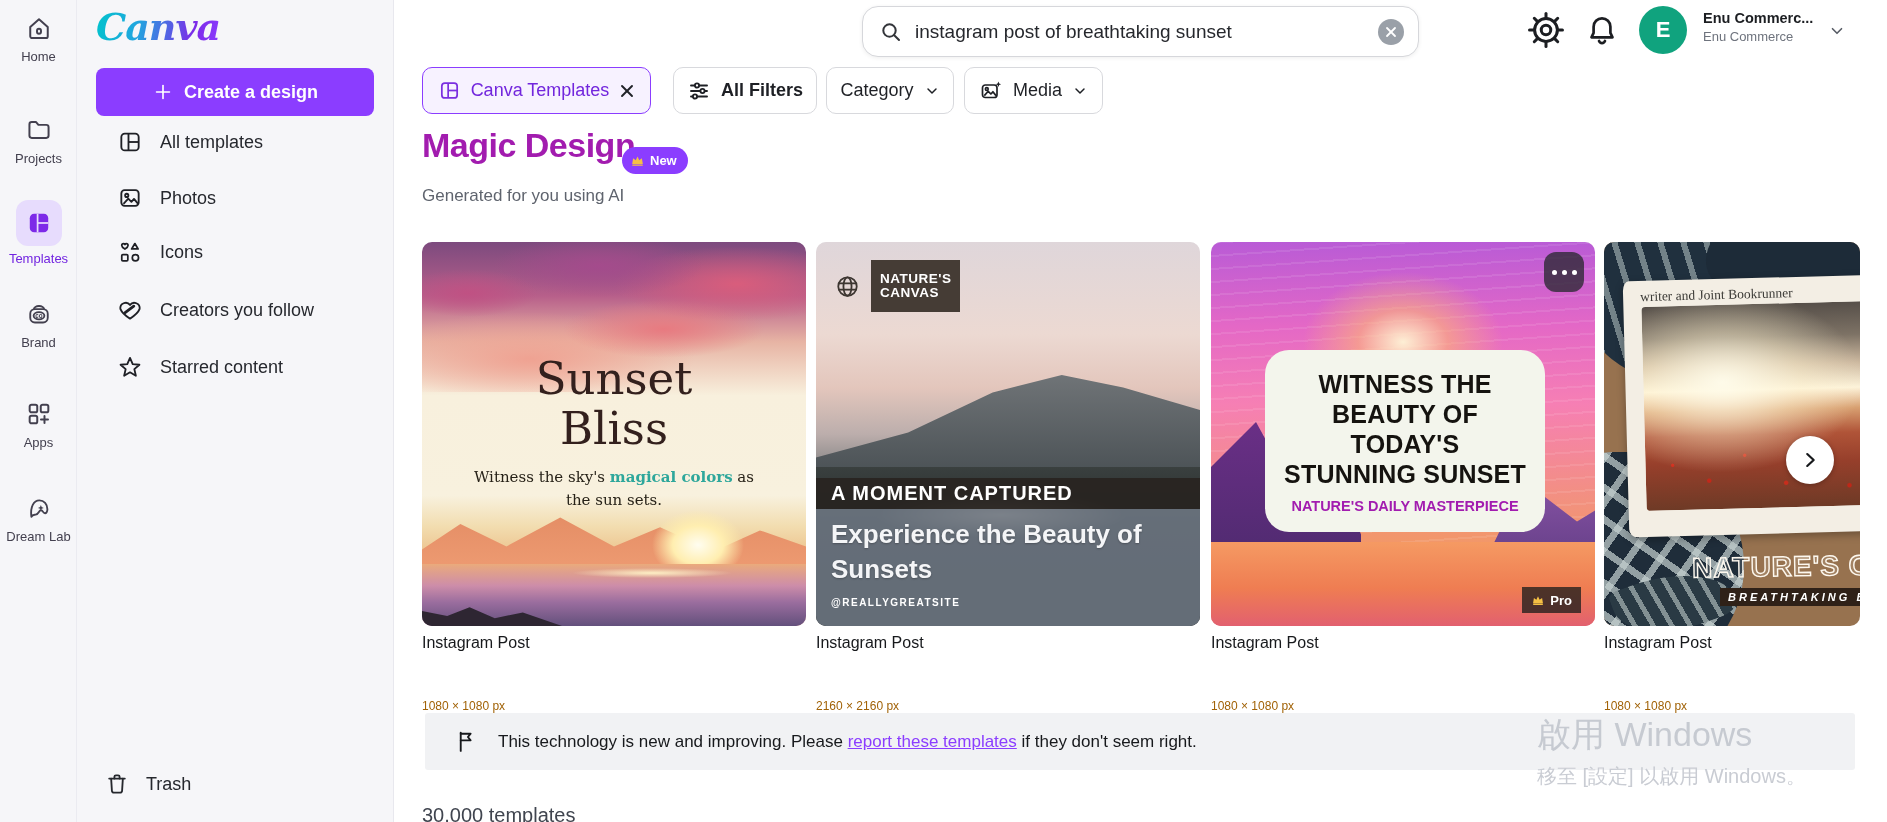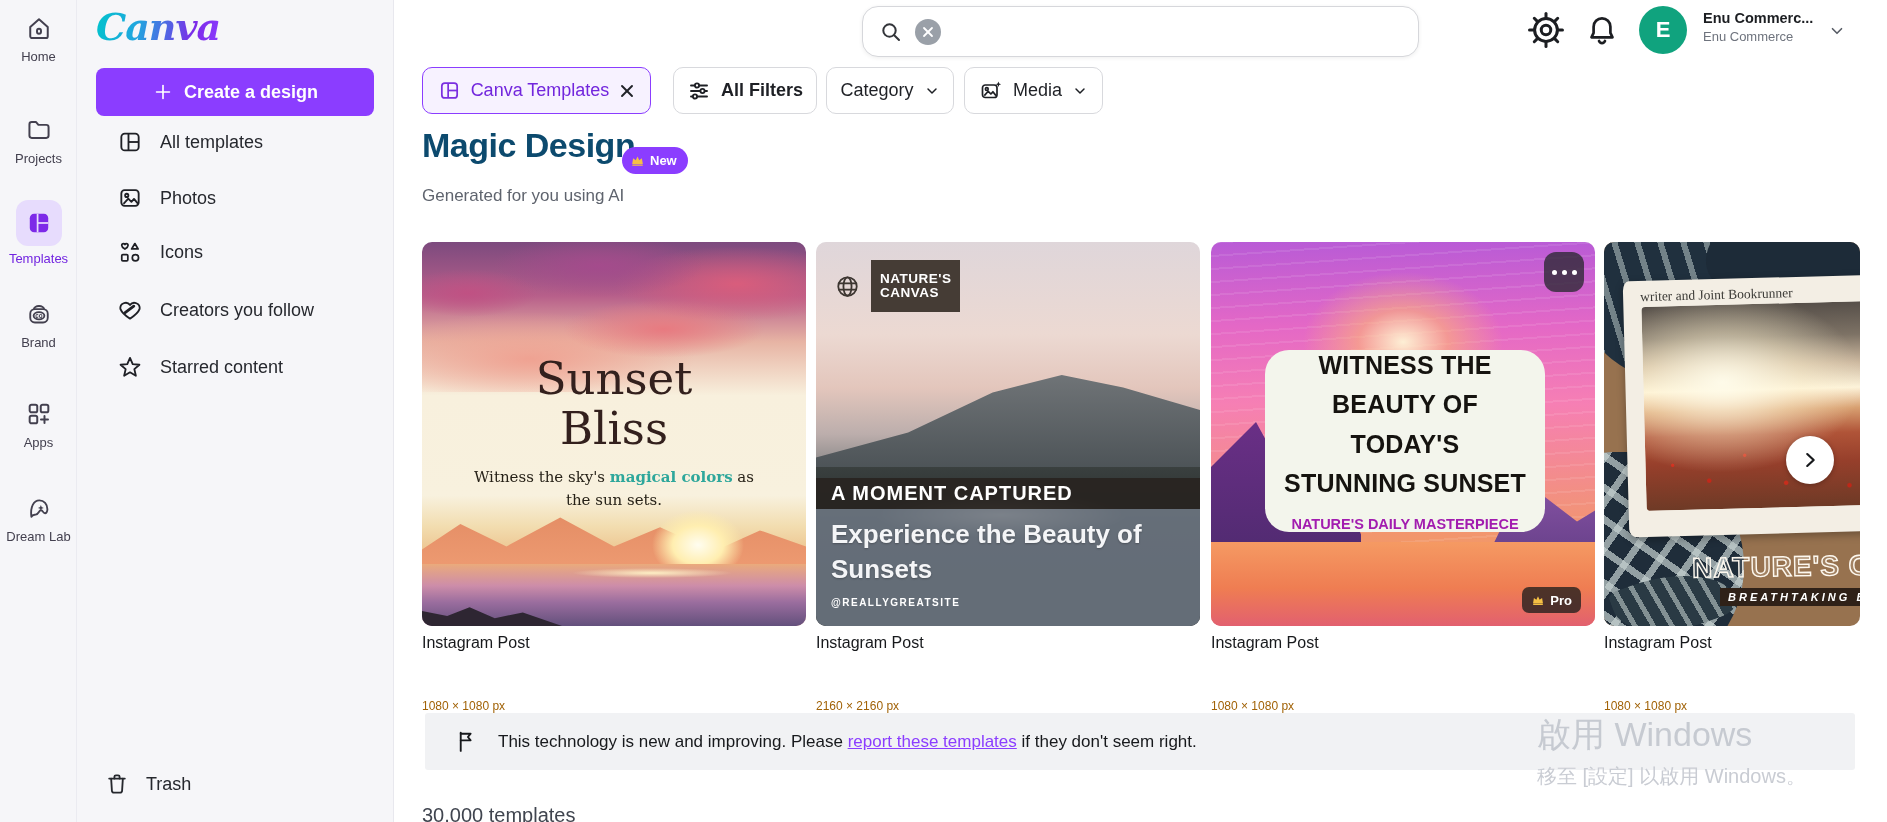--- a/index.html
+++ b/index.html
@@ -40,21 +40,21 @@
   .acct .co { font-size:13px; color:#6e737d; margin-top:3px; white-space:nowrap; }
   .acct-chev { position:absolute; left:1828px; top:22px; color:#585d66; cursor:pointer; z-index:6; }
 
   
   .chip { position:absolute; top:67px; height:47px; border-radius:10px; background:#fff; border:1px solid #d8d9dd; display:flex; align-items:center; justify-content:center; gap:10px; cursor:pointer; z-index:4; }
   .chip .clbl { font-size:18px; color:#1e2025; }
   .chip.sel { background:#f7f2ff; border:1.6px solid #8b3dff; }
   .chip.sel .clbl { color:#7226dd; }
 
   
-  .page-title { position:absolute; left:422px; top:126px; font-size:34px; font-weight:800; letter-spacing:-0.5px; color:#0c4a6e; }
+  .page-title { position:absolute; left:422px; top:126px; font-size:34px; font-weight:800; letter-spacing:-0.5px; color:#a21caf; }
   .new-badge { position:absolute; left:622px; top:147px; height:27px; padding:0 11px 0 8px; background:#8b3dff; border-radius:14px; display:flex; align-items:center; gap:5px; color:#fff; font-size:13px; font-weight:700; }
   .subtitle { position:absolute; left:422px; top:186px; font-size:17px; color:#5f646e; }
 
   
   .card { position:absolute; top:242px; height:384px; border-radius:10px; overflow:hidden; cursor:pointer; box-shadow:inset 0 0 0 1px rgba(0,0,0,.05); }
   .cap-title { position:absolute; top:634px; font-size:16px; color:#17191c; }
   .cap-size { position:absolute; top:699px; font-size:12px; color:#a16207; }
   .abs { position:absolute; }
 
   
@@ -90,26 +90,26 @@
   .c2-line { color:#f4f5f7; font-size:26px; font-weight:600; line-height:1.35; text-shadow:0 1px 2px rgba(0,0,0,.25); }
   .c2-handle { margin-top:10px; color:#fff; font-size:10px; font-weight:700; letter-spacing:1.5px; }
 
   
   .c3-sky { inset:0; background:linear-gradient(180deg,#b95bd6 0%,#e468c6 22%,#f67fb4 42%,#f2917e 68%,#f29b5e 84%,#df6470 100%); }
   .c3-glow { left:92px; top:30px; width:200px; height:140px; background:radial-gradient(closest-side,rgba(255,246,214,.95) 0%,rgba(255,190,110,.55) 45%,rgba(255,190,110,0) 100%); }
   .c3-streaks { inset:0; background:repeating-linear-gradient(176deg,rgba(255,255,255,.16) 0 2px,rgba(255,255,255,0) 2px 13px); opacity:.6; }
   .c3-mtnL { left:0; top:180px; width:150px; height:150px; background:linear-gradient(180deg,#6a2f86,#4d2a6e); clip-path:polygon(0 100%,0 30%,30% 0,60% 55%,85% 35%,100% 75%,100% 100%); }
   .c3-mtnR { right:0; top:230px; width:120px; height:110px; background:linear-gradient(180deg,#8a55a8,#5d3a80); clip-path:polygon(0 100%,20% 55%,55% 20%,85% 45%,100% 35%,100% 100%); }
   .c3-sea { left:0; top:300px; width:100%; height:84px; background:linear-gradient(180deg,#f59a63 0%,#ef7d52 55%,#e2606f 100%); }
-  .c3-panel { left:54px; top:108px; width:280px; height:182px; background:#f3f5ec; border-radius:24px; display:flex; flex-direction:column; align-items:center; justify-content:space-between; text-align:center; padding:0 12px; }
+  .c3-panel { left:54px; top:108px; width:280px; height:182px; background:#f3f5ec; border-radius:24px; display:flex; flex-direction:column; align-items:center; justify-content:center; text-align:center; padding:0 12px; }
   .c3-line { font-size:25px; font-weight:800; letter-spacing:.2px; line-height:1.2; color:#15130f; }
   .c3-sub { margin-top:9px; font-size:14.5px; font-weight:800; color:#a21caf; }
   .c3-dots { position:absolute; right:11px; top:10px; width:40px; height:40px; border-radius:12px; background:rgba(42,40,50,.78); display:flex; align-items:center; justify-content:center; gap:5px; cursor:pointer; }
   .c3-dots i { width:5px; height:5px; border-radius:50%; background:#fff; }
-  .c3-pro { position:absolute; right:14px; bottom:13px; height:26px; padding:0 9px; border-radius:7px; background:rgba(36,32,30,.8); display:flex; align-items:center; gap:5px; color:#fff; font-size:13px; font-weight:700; }
+  .c3-pro { position:absolute; right:14px; bottom:13px; height:26px; padding:0 9px; border-radius:0; background:rgba(36,32,30,.8); display:flex; align-items:center; gap:5px; color:#fff; font-size:13px; font-weight:700; }
 
   
   .c4-inner { position:absolute; left:0; top:0; width:384px; height:384px; }
   .c4-bg { inset:0; background:#97724f; }
   .c4-blob1 { left:-30px; top:-40px; width:200px; height:180px; border-radius:50%; background:#20303e;
     background-image:repeating-linear-gradient(55deg,rgba(185,199,198,.55) 0 6px,rgba(185,199,198,0) 6px 22px); transform:rotate(18deg); }
   .c4-blob2 { left:100px; top:-60px; width:240px; height:120px; border-radius:50%; background:#1d2b38; transform:rotate(-12deg); }
   .c4-blob3 { left:-60px; top:210px; width:200px; height:220px; background:#1f2d3a; border-radius:40% 60% 55% 45%;
     background-image:repeating-linear-gradient(35deg,rgba(197,209,208,.7) 0 7px,rgba(197,209,208,0) 7px 26px),repeating-linear-gradient(-55deg,rgba(197,209,208,.7) 0 7px,rgba(197,209,208,0) 7px 26px); }
   .c4-leaf { left:10px; top:330px; width:120px; height:60px; background:#2a3a44; border-radius:10% 90% 20% 80%; transform:rotate(-20deg);
@@ -280,20 +280,21 @@
   </div>
 </aside>
 
 <div class="searchbar">
   <span class="sq">
     <svg width="24" height="24" viewBox="0 0 24 24" fill="none" stroke="currentColor" stroke-width="2" stroke-linecap="round">
         <circle cx="10.5" cy="10.5" r="6.2"></circle>
         <line x1="15.2" y1="15.2" x2="20" y2="20"></line>
       </svg>
   </span>
+  <span class="sval">instagram post of breathtaking sunset</span>
   <span class="clear-btn">
     <svg width="12" height="12" viewBox="0 0 12 12" stroke="#fff" stroke-width="1.8" stroke-linecap="round">
         <line x1="2" y1="2" x2="10" y2="10"></line>
         <line x1="10" y1="2" x2="2" y2="10"></line>
       </svg>
   </span>
 </div>
 
 <div class="icon-btn" style="left:1527px; top:11px">
   <svg width="38" height="38" viewBox="0 0 24 24" fill="none" stroke="currentColor" stroke-width="1.9" stroke-linecap="round">

